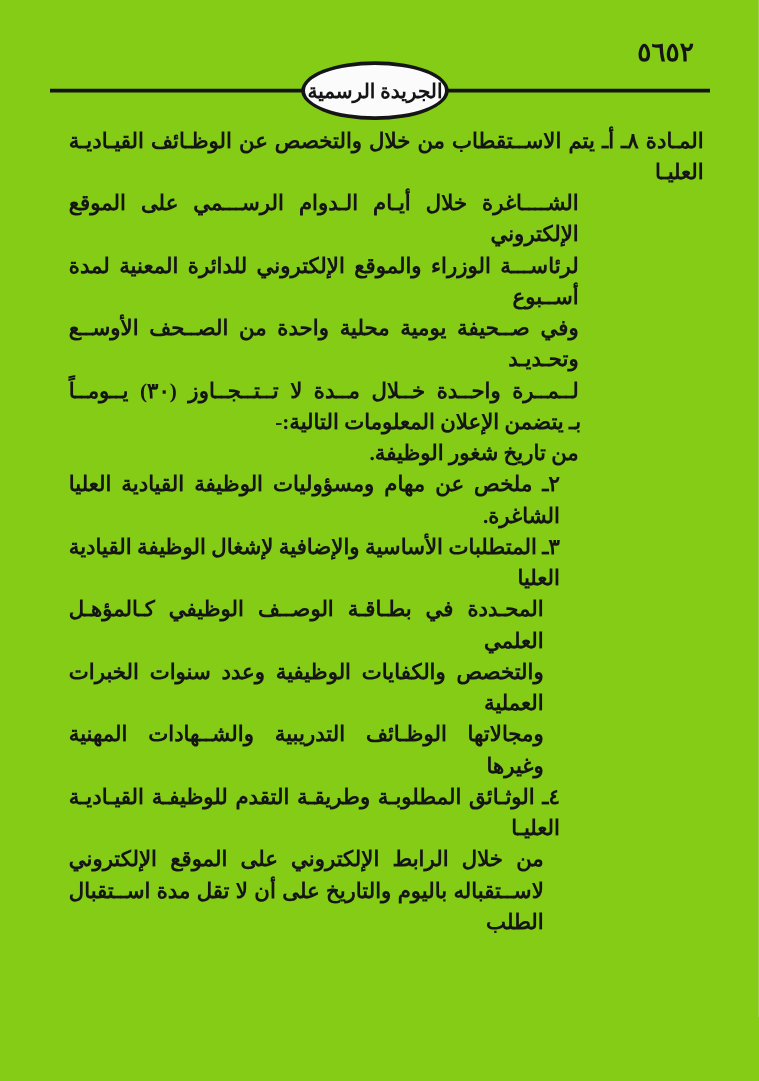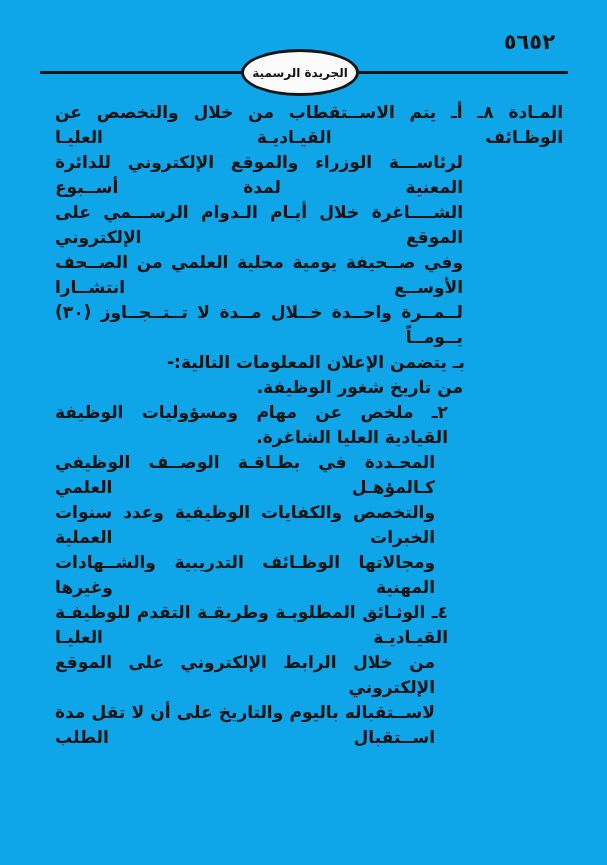--- a/index.html
+++ b/index.html
@@ -6,21 +6,22 @@
   body {
     width: 607px; height: 865px;
     background: #fbfbfb;
     font-family: "DejaVu Sans", sans-serif;
     color: #151515;
     overflow: hidden;
   }
   .page {
     position: relative;
     width: 607px; height: 865px;
-    background: #0ea5e9;
+    background: #84cc16;
+    font-family: Liberation Serif, serif;
   }
   
   .page-number {
     position: absolute;
     top: 30px; right: 52px;
     direction: rtl;
     font-size: 21px;
     font-weight: 700;
     letter-spacing: 2px;
     white-space: nowrap;
@@ -39,21 +40,21 @@
     border: 3px solid #151515;
     border-radius: 50%;
     display: flex;
     align-items: center;
     justify-content: center;
     box-sizing: border-box;
     z-index: 2;
   }
   .gazette-seal span {
     direction: rtl;
-    font-size: 12px;
+    font-size: 16px;
     font-weight: 700;
     white-space: nowrap;
     padding-top: 1px;
   }
   
   .article {
     position: absolute;
     top: 100px; left: 0;
     width: 607px;
     box-sizing: border-box;
@@ -79,27 +80,28 @@
   <div class="page-number">٥٦٥٢</div>
 
   <div class="header-rule"></div>
 
   <div class="gazette-seal">
     <span>الجريدة الرسمية</span>
   </div>
 
   <div class="article">
       <div class="ln lv-article j">المـادة ٨ـ أـ يتم الاســتقطاب من خلال والتخصص عن الوظـائف القيـاديـة العليـا</div>
+      <div class="ln lv-clause-cont j">الشــــاغرة خلال أيـام الـدوام الرســـمي على الموقع الإلكتروني</div>
       <div class="ln lv-clause-cont j">لرئاســـة الوزراء والموقع الإلكتروني للدائرة المعنية لمدة أســبوع</div>
-      <div class="ln lv-clause-cont j">الشــــاغرة خلال أيـام الـدوام الرســـمي على الموقع الإلكتروني</div>
-      <div class="ln lv-clause-cont j">وفي صــحيفة يومية محلية العلمي من الصــحف الأوســع انتشــارا</div>
+      <div class="ln lv-clause-cont j">وفي صــحيفة يومية محلية واحدة من الصــحف الأوســع وتحـديـد</div>
       <div class="ln lv-clause-cont j">لــمــرة واحــدة خــلال مــدة لا تــتــجــاوز (٣٠) يــومــاً</div>
       <div class="ln lv-clause">بـ يتضمن الإعلان المعلومات التالية:-</div>
       <div class="ln lv-clause-cont">من تاريخ شغور الوظيفة.</div>
       <div class="ln lv-item">٢ـ ملخص عن مهام ومسؤوليات الوظيفة القيادية العليا الشاغرة.</div>
+      <div class="ln lv-item j">٣ـ المتطلبات الأساسية والإضافية لإشغال الوظيفة القيادية العليا</div>
       <div class="ln lv-item-cont j">المحـددة في بطـاقـة الوصــف الوظيفي كـالمؤهـل العلمي</div>
       <div class="ln lv-item-cont j">والتخصص والكفايات الوظيفية وعدد سنوات الخبرات العملية</div>
       <div class="ln lv-item-cont j">ومجالاتها الوظـائف التدريبية والشــهادات المهنية وغيرها</div>
       <div class="ln lv-item j">٤ـ الوثـائق المطلوبـة وطريقـة التقدم للوظيفـة القيـاديـة العليـا</div>
       <div class="ln lv-item-cont j">من خلال الرابط الإلكتروني على الموقع الإلكتروني</div>
       <div class="ln lv-item-cont j">لاســتقباله باليوم والتاريخ على أن لا تقل مدة اســتقبال الطلب</div>
     </div>
 
 </div>
 

